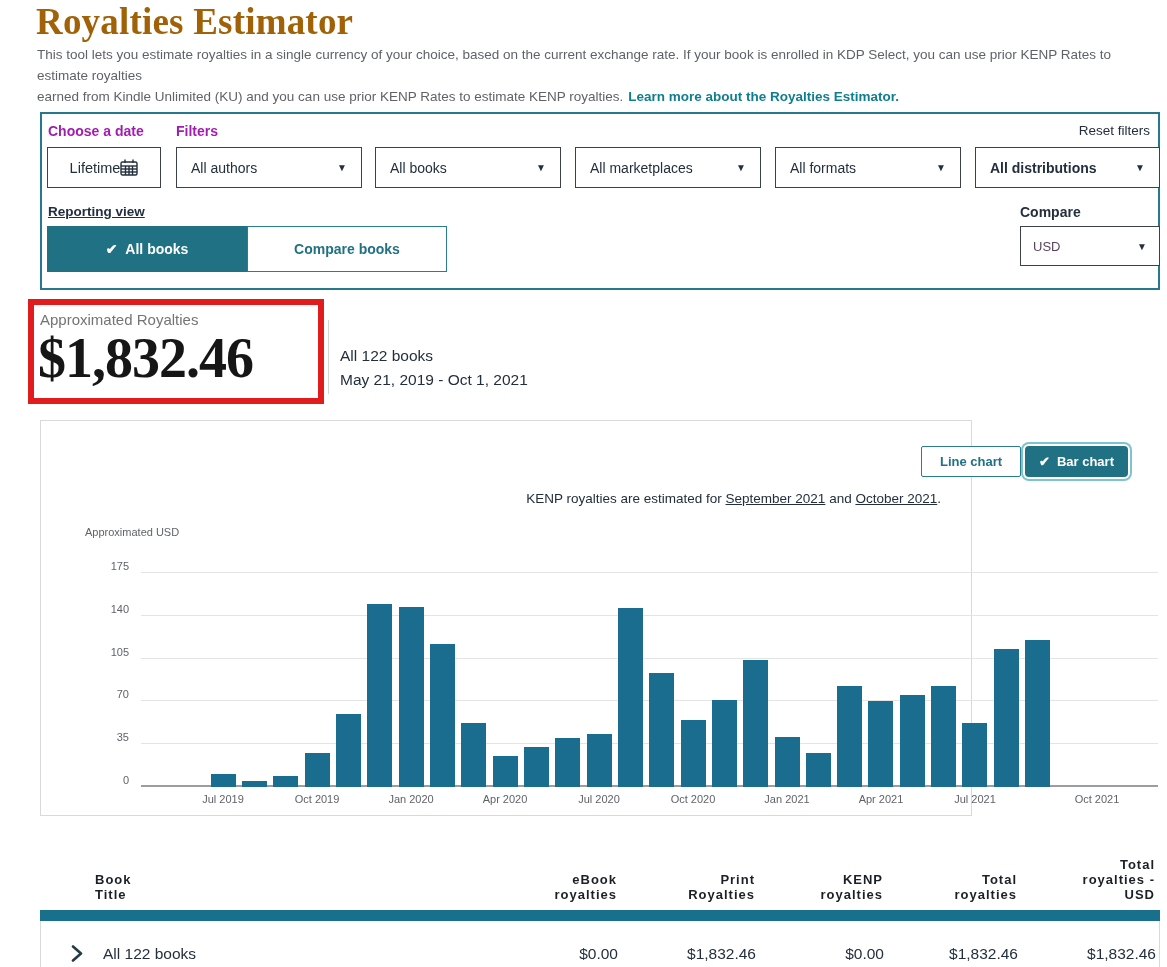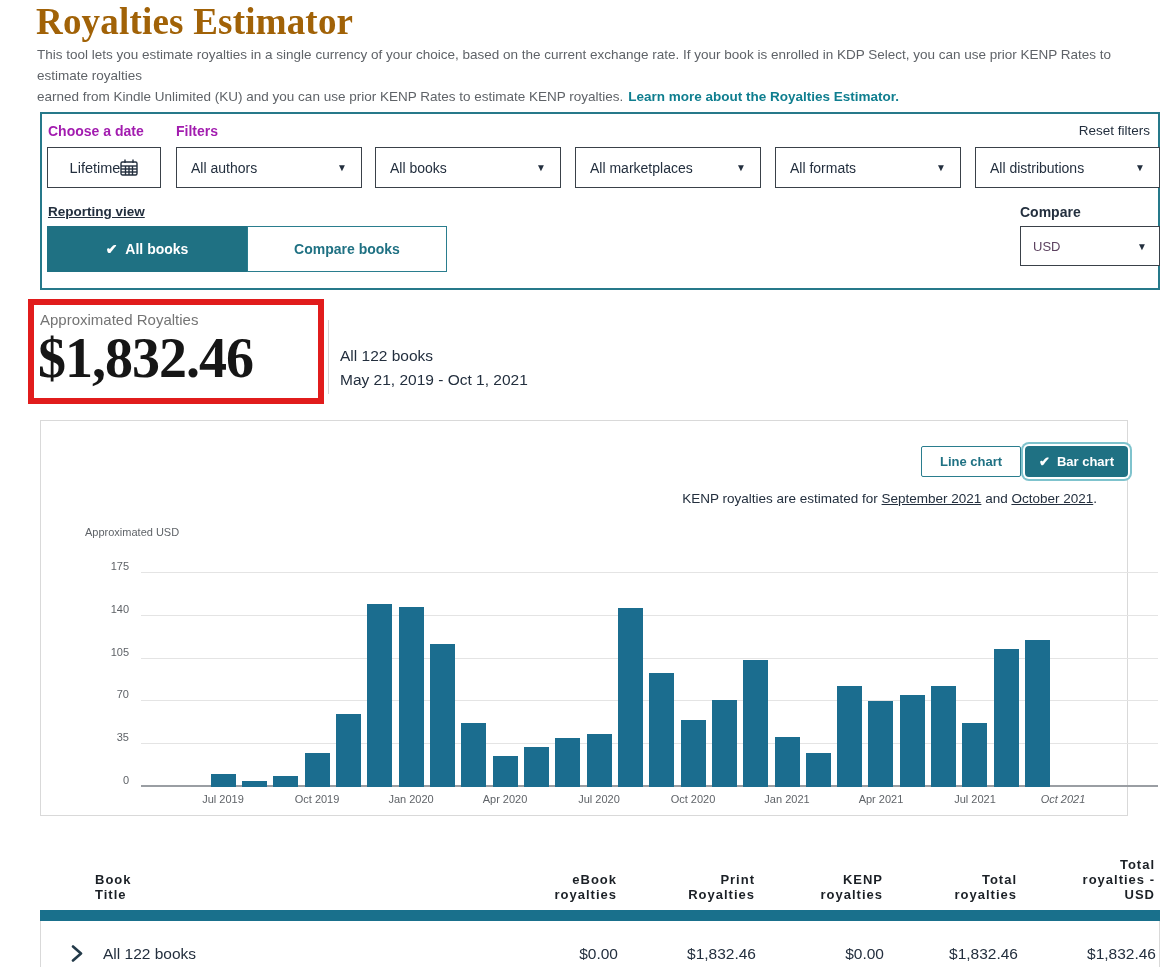--- a/index.html
+++ b/index.html
@@ -41,21 +41,21 @@
   .red-box { position:absolute; left:28px; top:299px; width:296px; height:105px;
     border:6px solid #e11c1c; pointer-events:none; }
   .summary-label { position:absolute; left:40px; top:311px; font-size:15px; color:#747474; }
   .summary-amount { position:absolute; left:38px; top:326px; font-family:"Liberation Serif", serif;
     font-size:56px; font-weight:bold; color:#161616; letter-spacing:-1px; }
   .summary-divider { position:absolute; left:328px; top:320px; width:1px; height:74px; background:#d5d5d5; }
   .summary-scope { position:absolute; left:340px; top:347px; font-size:15.5px; color:#232f3e; }
   .summary-range { position:absolute; left:340px; top:371px; font-size:15.5px; color:#232f3e; }
 
   
-  .chart-card { position:absolute; left:40px; top:420px; width:1088px; height:396px;
+  .chart-card { position:absolute; left:40px; top:420px; width:932px; height:396px;
     border:1px solid #d9d9d9; background:#fff; }
   .chart-btn { position:absolute; top:25px; height:31px; display:flex; align-items:center;
     justify-content:center; gap:7px; font-size:13px; font-weight:bold; cursor:pointer; border-radius:2px; }
   .chart-btn.line { left:880px; width:100px; background:#fff; color:#1f7183; border:1px solid #2a7d8e; }
   .chart-btn.bar { left:984px; width:103px; background:#1f7183; color:#fff; border:none;
     border-radius:4px; box-shadow:0 0 0 2px #ffffff, 0 0 0 4px #7fc3cd; }
   .kenp-note { position:absolute; right:30px; top:70px; font-size:13.5px; color:#232f3e; }
   .kenp-note .month { text-decoration:underline; cursor:pointer; }
   .axis-title { position:absolute; left:44px; top:105px; font-size:11px; color:#5f6368; }
   #plot { position:absolute; left:100px; top:0px; width:1017px; height:366px; }
@@ -121,21 +121,21 @@
       <span class="arrow">▼</span>
     </div>
     <div class="dropdown" style="left:533px;">
       <span>All marketplaces</span>
       <span class="arrow">▼</span>
     </div>
     <div class="dropdown" style="left:733px;">
       <span>All formats</span>
       <span class="arrow">▼</span>
     </div>
-    <div class="dropdown" style="left:933px; width:185px;">
+    <div class="dropdown" style="left:933px; width:185px;font-weight:bold;">
       <span>All distributions</span>
       <span class="arrow">▼</span>
     </div>
 
     <div class="reporting-label">Reporting view</div>
     <div class="tab selected">
       <span>✔</span>
       <span>All books</span>
     </div>
     <div class="tab unselected">
@@ -212,21 +212,21 @@
     <div id="xticks">
         <div class="xtick" style="left: 142.06px;">Jul 2019</div>
         <div class="xtick" style="left: 236.05px;">Oct 2019</div>
         <div class="xtick" style="left: 330.04px;">Jan 2020</div>
         <div class="xtick" style="left: 424.03px;">Apr 2020</div>
         <div class="xtick" style="left: 518.02px;">Jul 2020</div>
         <div class="xtick" style="left: 612.01px;">Oct 2020</div>
         <div class="xtick" style="left: 706px;">Jan 2021</div>
         <div class="xtick" style="left: 799.99px;">Apr 2021</div>
         <div class="xtick" style="left: 893.98px;">Jul 2021</div>
-        <div class="xtick" style="left: 982px; font-style: italic;">Oct 2021</div>
+        <div class="xtick" style="left: 1016px;">Oct 2021</div>
       </div>
   </div>
 
   <div class="tbl-headers">
     <div class="tbl-h" style="left:55px;">Book
 Title</div>
     <div class="tbl-h num" style="left:447px;">eBook
 royalties</div>
     <div class="tbl-h num" style="left:585px;">Print
 Royalties</div>

